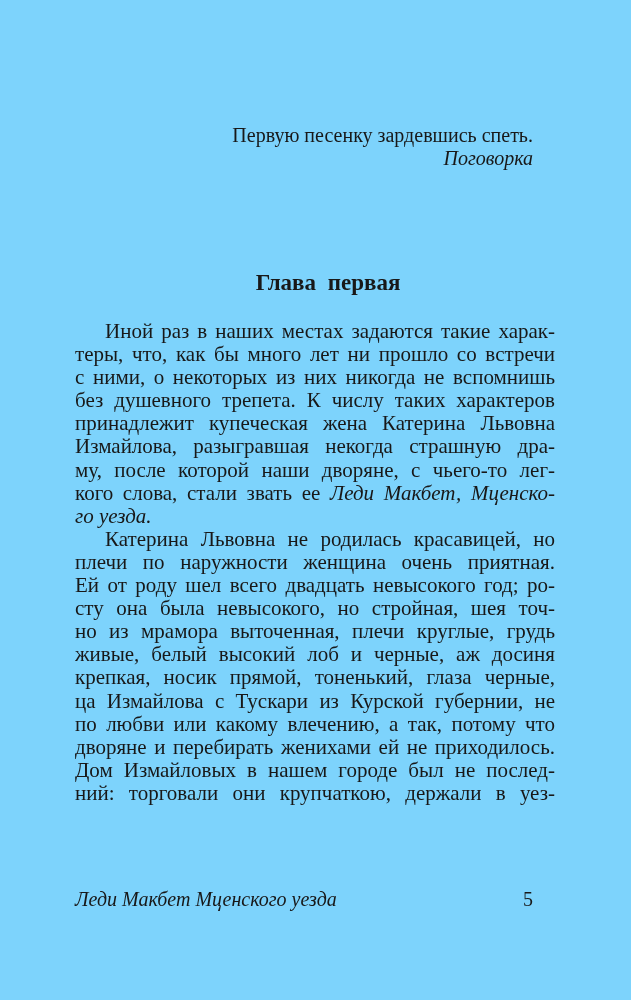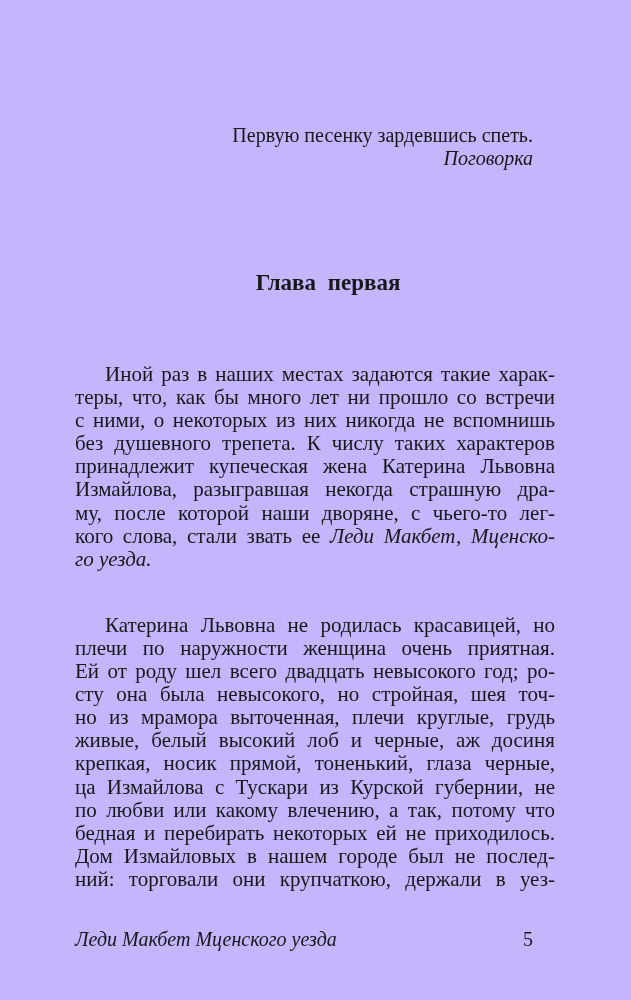--- a/index.html
+++ b/index.html
@@ -7,21 +7,21 @@
     padding: 0;
     width: 631px;
     height: 1000px;
     background: #ffffff;
     overflow: hidden;
   }
   .book-page {
     position: relative;
     width: 631px;
     height: 1000px;
-    background: #c4b5fd;
+    background: #7dd3fc;
     color: #181818;
     font-family: "Liberation Serif", serif;
   }
   .epigraph {
     position: absolute;
     left: 75px;
     top: 124px;
     width: 458px; 
     text-align: right;
     font-size: 20px;
@@ -51,39 +51,37 @@
   }
   .line {
     height: 23.1px;
     overflow: hidden;
     text-align: justify;
     text-align-last: justify;
     white-space: normal;
   }
   .line.first {
     text-indent: 30px;
-    margin-top: 43px;
   }
   .line.end {
     text-align-last: left;
   }
   .italic {
     font-style: italic;
   }
   .page-footer {
     position: absolute;
     left: 75px;
     top: 888px;
     width: 480px;
     font-size: 20px;
     line-height: 23px;
     display: flex;
     justify-content: space-between;
     align-items: flex-end;
-    margin-top: 40px;
   }
   .running-title {
     font-style: italic;
   }
   .page-number {
     padding-right: 22px;
   }
 </style>
 </head>
 <body>
@@ -112,21 +110,21 @@
       <div class="paragraph">
         <div class="line first"><span>Катерина Львовна не родилась красавицей, но</span></div>
         <div class="line"><span>плечи по наружности женщина очень приятная.</span></div>
         <div class="line"><span>Ей от роду шел всего двадцать невысокого год; ро-</span></div>
         <div class="line"><span>сту она была невысокого, но стройная, шея точ-</span></div>
         <div class="line"><span>но из мрамора выточенная, плечи круглые, грудь</span></div>
         <div class="line"><span>живые, белый высокий лоб и черные, аж досиня</span></div>
         <div class="line"><span>крепкая, носик прямой, тоненький, глаза черные,</span></div>
         <div class="line"><span>ца Измайлова с Тускари из Курской губернии, не</span></div>
         <div class="line"><span>по любви или какому влечению, а так, потому что</span></div>
-        <div class="line"><span>бедная и перебирать некоторых ей не приходилось.</span></div>
+        <div class="line"><span>дворяне и перебирать женихами ей не приходилось.</span></div>
         <div class="line"><span>Дом Измайловых в нашем городе был не послед-</span></div>
         <div class="line"><span>ний: торговали они крупчаткою, держали в уез-</span></div>
       </div>
     </div>
 
   <div class="page-footer">
     <span class="running-title">Леди Макбет Мценского уезда</span>
     <span class="page-number">5</span>
   </div>
 

